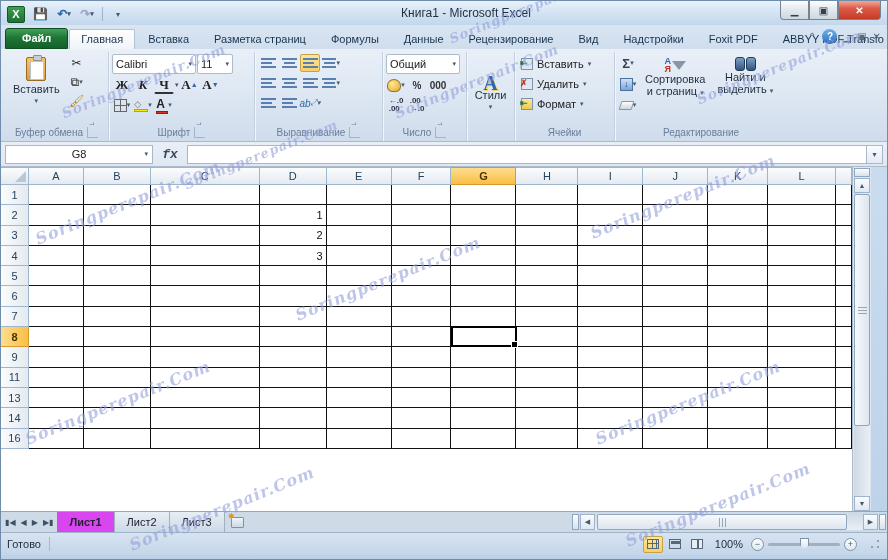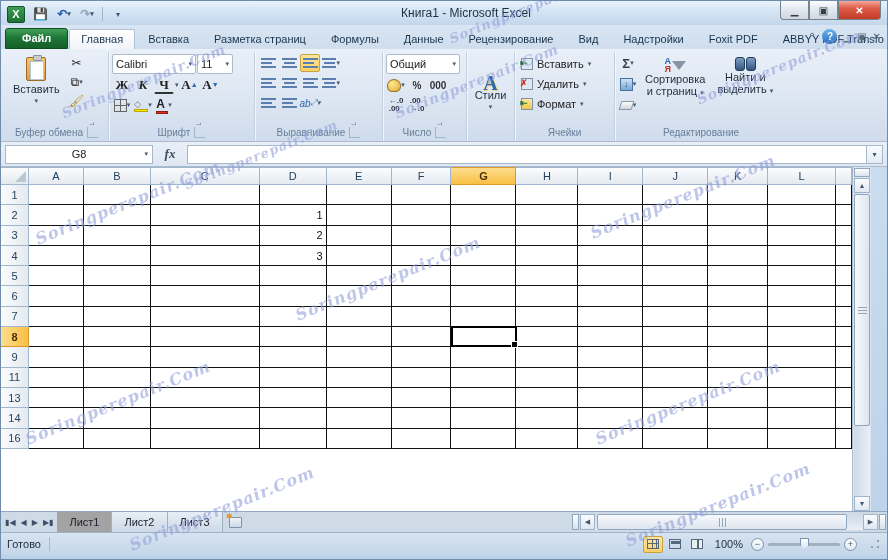--- a/index.html
+++ b/index.html
@@ -82,21 +82,21 @@
   .az .a { color:#2f66b0; } .az .z { color:#c03020; }
   .funnel { width:0; height:0; border-left:7px solid transparent; border-right:7px solid transparent; border-top:9px solid #8696a6; margin-top:1px; }
   .binoc { display:flex; }
   .binoc i { width:10px; height:14px; background:linear-gradient(#7f9fc6,#33567e); border:1px solid #1e3document8; border:1px solid #1e3a58; border-radius:3px; }
   .binoc i+i { margin-left:1px; }
 
   
   .fbar { height:25px; display:flex; align-items:center; background:linear-gradient(#e9eff7,#dfe8f2); padding:2px 4px; gap:0; border-bottom:1px solid #acbccd; }
   .namebox { width:148px; height:19px; background:#fff; border:1px solid #a9b8c8; display:flex; align-items:center; justify-content:center; gap:40px; position:relative; }
   .namebox .nb-arrow { position:absolute; right:4px; font-size:7px; color:#44586e; }
-  .fx { width:34px; text-align:center; font-family:Liberation Serif, serif; font-style:italic; font-weight:bold; color:#3a4a5c; font-size:13px; }
+  .fx { width:34px; text-align:center; font-family:Liberation Mono, monospace; font-style:italic; font-weight:bold; color:#3a4a5c; font-size:13px; }
   .finput { flex:1; height:19px; background:#fff; border:1px solid #a9b8c8; }
   .fchev { width:16px; height:19px; display:flex; align-items:center; justify-content:center; background:linear-gradient(#fafcfe,#e3ebf3); border:1px solid #a9b8c8; border-left:none; font-size:8px; color:#44586e; }
 
   
   .gridzone { display:flex; height:344px; }
   .sheet { width:851px; position:relative; background:#fff; overflow:hidden; }
   .hdr-row { display:flex; height:18px; }
   .corner { background:linear-gradient(#fbfcfd,#e3e9ef); border:1px solid #9eb6ce; border-left:none; position:relative; }
   .corner:after { content:""; position:absolute; right:2px; bottom:2px; border-left:11px solid transparent; border-bottom:11px solid #b9c6d3; }
   .colhdr { background:linear-gradient(#fbfcfd,#e4eaf0); border-top:1px solid #9eb6ce; border-right:1px solid #9eb6ce; border-bottom:1px solid #9eb6ce;
@@ -116,21 +116,21 @@
   .vs-track { flex:1; margin:0 1px; position:relative; background:linear-gradient(90deg,#cfdae6,#e9eff6); }
   .vs-thumb { position:absolute; top:1px; left:0; right:0; height:232px; background:linear-gradient(90deg,#f8fafc,#dce5ee); border:1px solid #8ea8c4; border-radius:2px; display:flex; align-items:center; justify-content:center; }
   .grip-lines { width:9px; height:7px; background:repeating-linear-gradient(#93a6ba 0 1px,transparent 1px 3px); }
   .rfill { flex:1; }
 
   
   .tabbar { height:21px; display:flex; align-items:stretch; background:#cfdae7; border-top:1px solid #8ea8c4; }
   .nav { display:flex; align-items:center; padding:0 4px; gap:5px; color:#3c5068; font-size:8px; }
   .nav span { display:flex; align-items:center; }
   .stab { display:flex; align-items:center; padding:0 12px; border-right:1px solid #9fb0c2; background:linear-gradient(#e8eef5,#cdd9e6); color:#223; transform:skewX(0); }
-  .stab.active { background:#a3a3a3; font-weight:normal; border-top:1px solid #8ea8c4; margin-top:-1px; }
+  .stab.active { background:#d946ef; font-weight:bold; border-top:1px solid #8ea8c4; margin-top:-1px; }
   .ins-sheet { width:26px; display:flex; align-items:center; justify-content:center; }
   .sheet-ic { width:13px; height:11px; background:linear-gradient(#eef3f8,#cfd9e4); border:1px solid #7d93ab; border-radius:1px; position:relative; }
   .sheet-ic:before { content:"✱"; position:absolute; top:-6px; left:-4px; color:#e8930c; font-size:8px; }
   .hs-split { width:7px; background:linear-gradient(#fdfefe,#d8e2ec); border:1px solid #8ea8c4; margin:2px 1px; }
   .hs-btn { width:15px; display:flex; align-items:center; justify-content:center; font-size:7px; color:#44586e; background:linear-gradient(#fafcfe,#dfe8f1); border:1px solid #9fb4ca; margin:2px 0; }
   .hs-track { width:268px; position:relative; background:linear-gradient(#cfdae6,#e9eff6); margin:2px 0; }
   .hs-thumb { position:absolute; left:2px; top:0; bottom:0; width:250px; background:linear-gradient(#f8fafc,#dce5ee); border:1px solid #8ea8c4; border-radius:2px; display:flex; align-items:center; justify-content:center; }
   .grip-lines-v { width:7px; height:9px; background:repeating-linear-gradient(90deg,#93a6ba 0 1px,transparent 1px 3px); }
 
   

